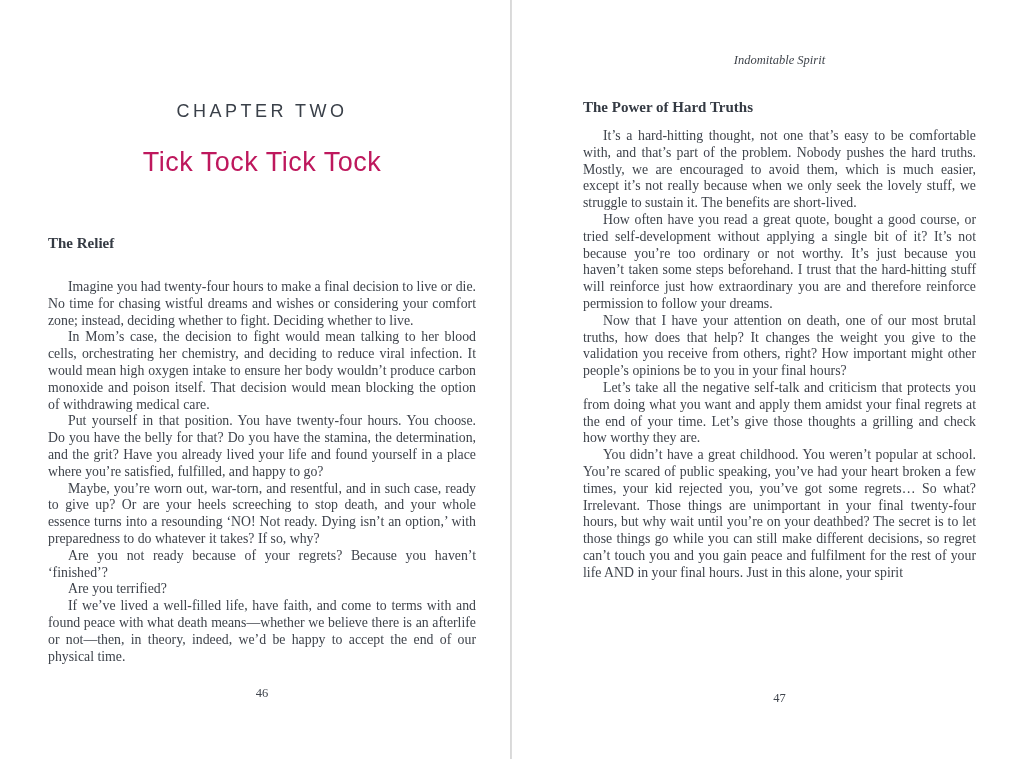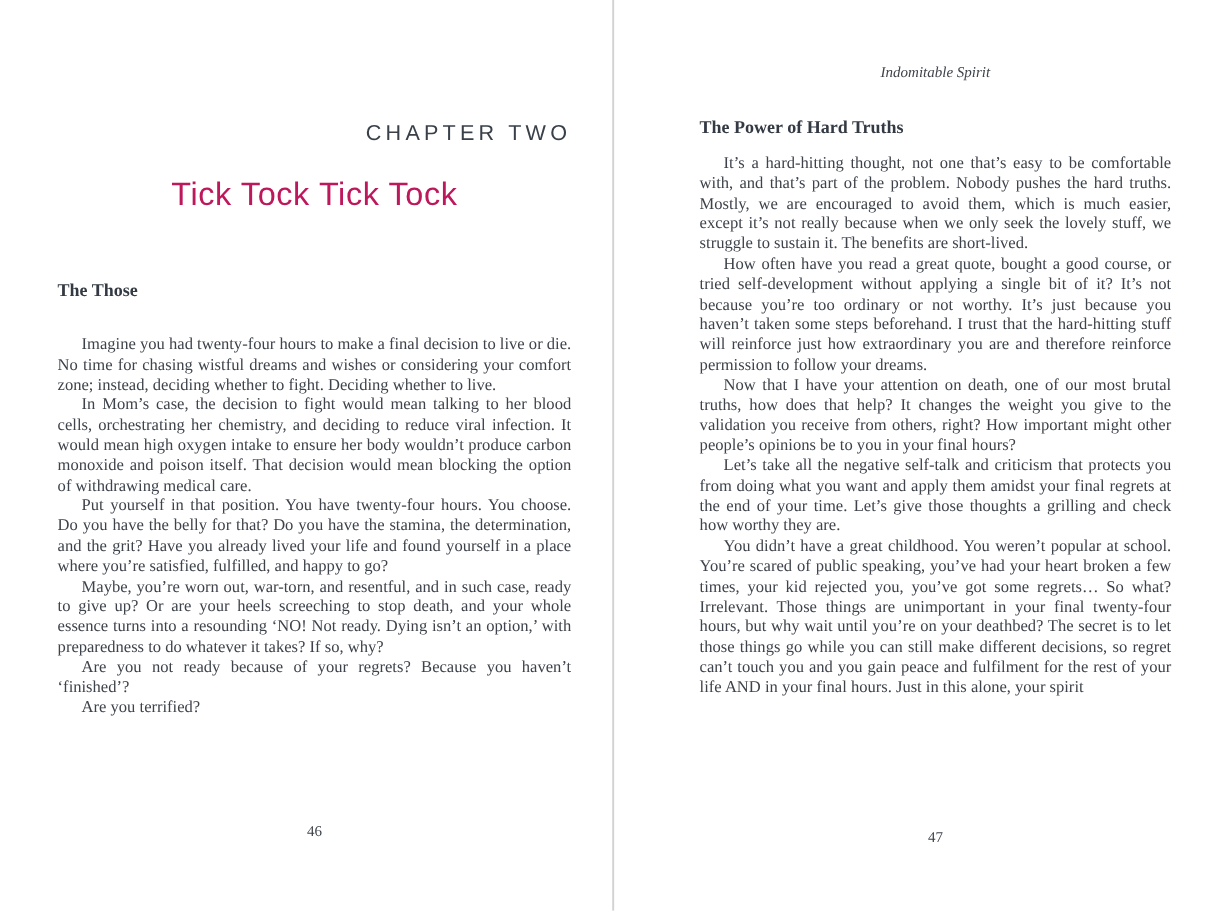--- a/index.html
+++ b/index.html
@@ -18,21 +18,21 @@
   .page-right { left: 583px; width: 393px; }
 
   .gutter {
     position: absolute; top: 0; bottom: 0; left: 510px; width: 2px;
     background: linear-gradient(to right, #e9e9e9, #c9c9c9 50%, #efefef);
   }
 
   
   .chapter-label {
     margin-top: 101px;
-    text-align: right;
+    text-align: center;
     font-family: "Liberation Sans", sans-serif;
     font-size: 18px; font-weight: 500;
     letter-spacing: 3.5px;
     color: #3a4049;
   }
   .chapter-title {
     margin-top: 25px;
     text-align: center;
     font-family: "Liberation Sans", sans-serif;
     font-size: 27px; font-weight: 400;
@@ -75,28 +75,29 @@
   .page-right .body-text { margin-top: 12px; }
 </style>
 </head>
 <body>
 
 <div class="spread">
 
   <div class="page page-left">
     <div class="chapter-label">CHAPTER TWO</div>
     <div class="chapter-title">Tick Tock Tick Tock</div>
-    <div class="section-heading left-section-heading">The Those</div>
+    <div class="section-heading left-section-heading">The Relief</div>
     <div class="body-text">
       <p>Imagine you had twenty-four hours to make a final decision to live or die. No time for chasing wistful dreams and wishes or considering your comfort zone; instead, deciding whether to fight. Deciding whether to live.</p>
       <p>In Mom’s case, the decision to fight would mean talking to her blood cells, orchestrating her chemistry, and deciding to reduce viral infection. It would mean high oxygen intake to ensure her body wouldn’t produce carbon monoxide and poison itself. That decision would mean blocking the option of withdrawing medical care.</p>
       <p>Put yourself in that position. You have twenty-four hours. You choose. Do you have the belly for that? Do you have the stamina, the determination, and the grit? Have you already lived your life and found yourself in a place where you’re satisfied, fulfilled, and happy to go?</p>
       <p>Maybe, you’re worn out, war-torn, and resentful, and in such case, ready to give up? Or are your heels screeching to stop death, and your whole essence turns into a resounding ‘NO! Not ready. Dying isn’t an option,’ with preparedness to do whatever it takes? If so, why?</p>
       <p>Are you not ready because of your regrets? Because you haven’t ‘finished’?</p>
       <p>Are you terrified?</p>
+      <p>If we’ve lived a well-filled life, have faith, and come to terms with and found peace with what death means—whether we believe there is an afterlife or not—then, in theory, indeed, we’d be happy to accept the end of our physical time.</p>
     </div>
     <div class="page-number">46</div>
   </div>
 
   <div class="gutter"></div>
 
   <div class="page page-right">
     <div class="running-header">Indomitable Spirit</div>
     <div class="section-heading right-section-heading">The Power of Hard Truths</div>
     <div class="body-text">

